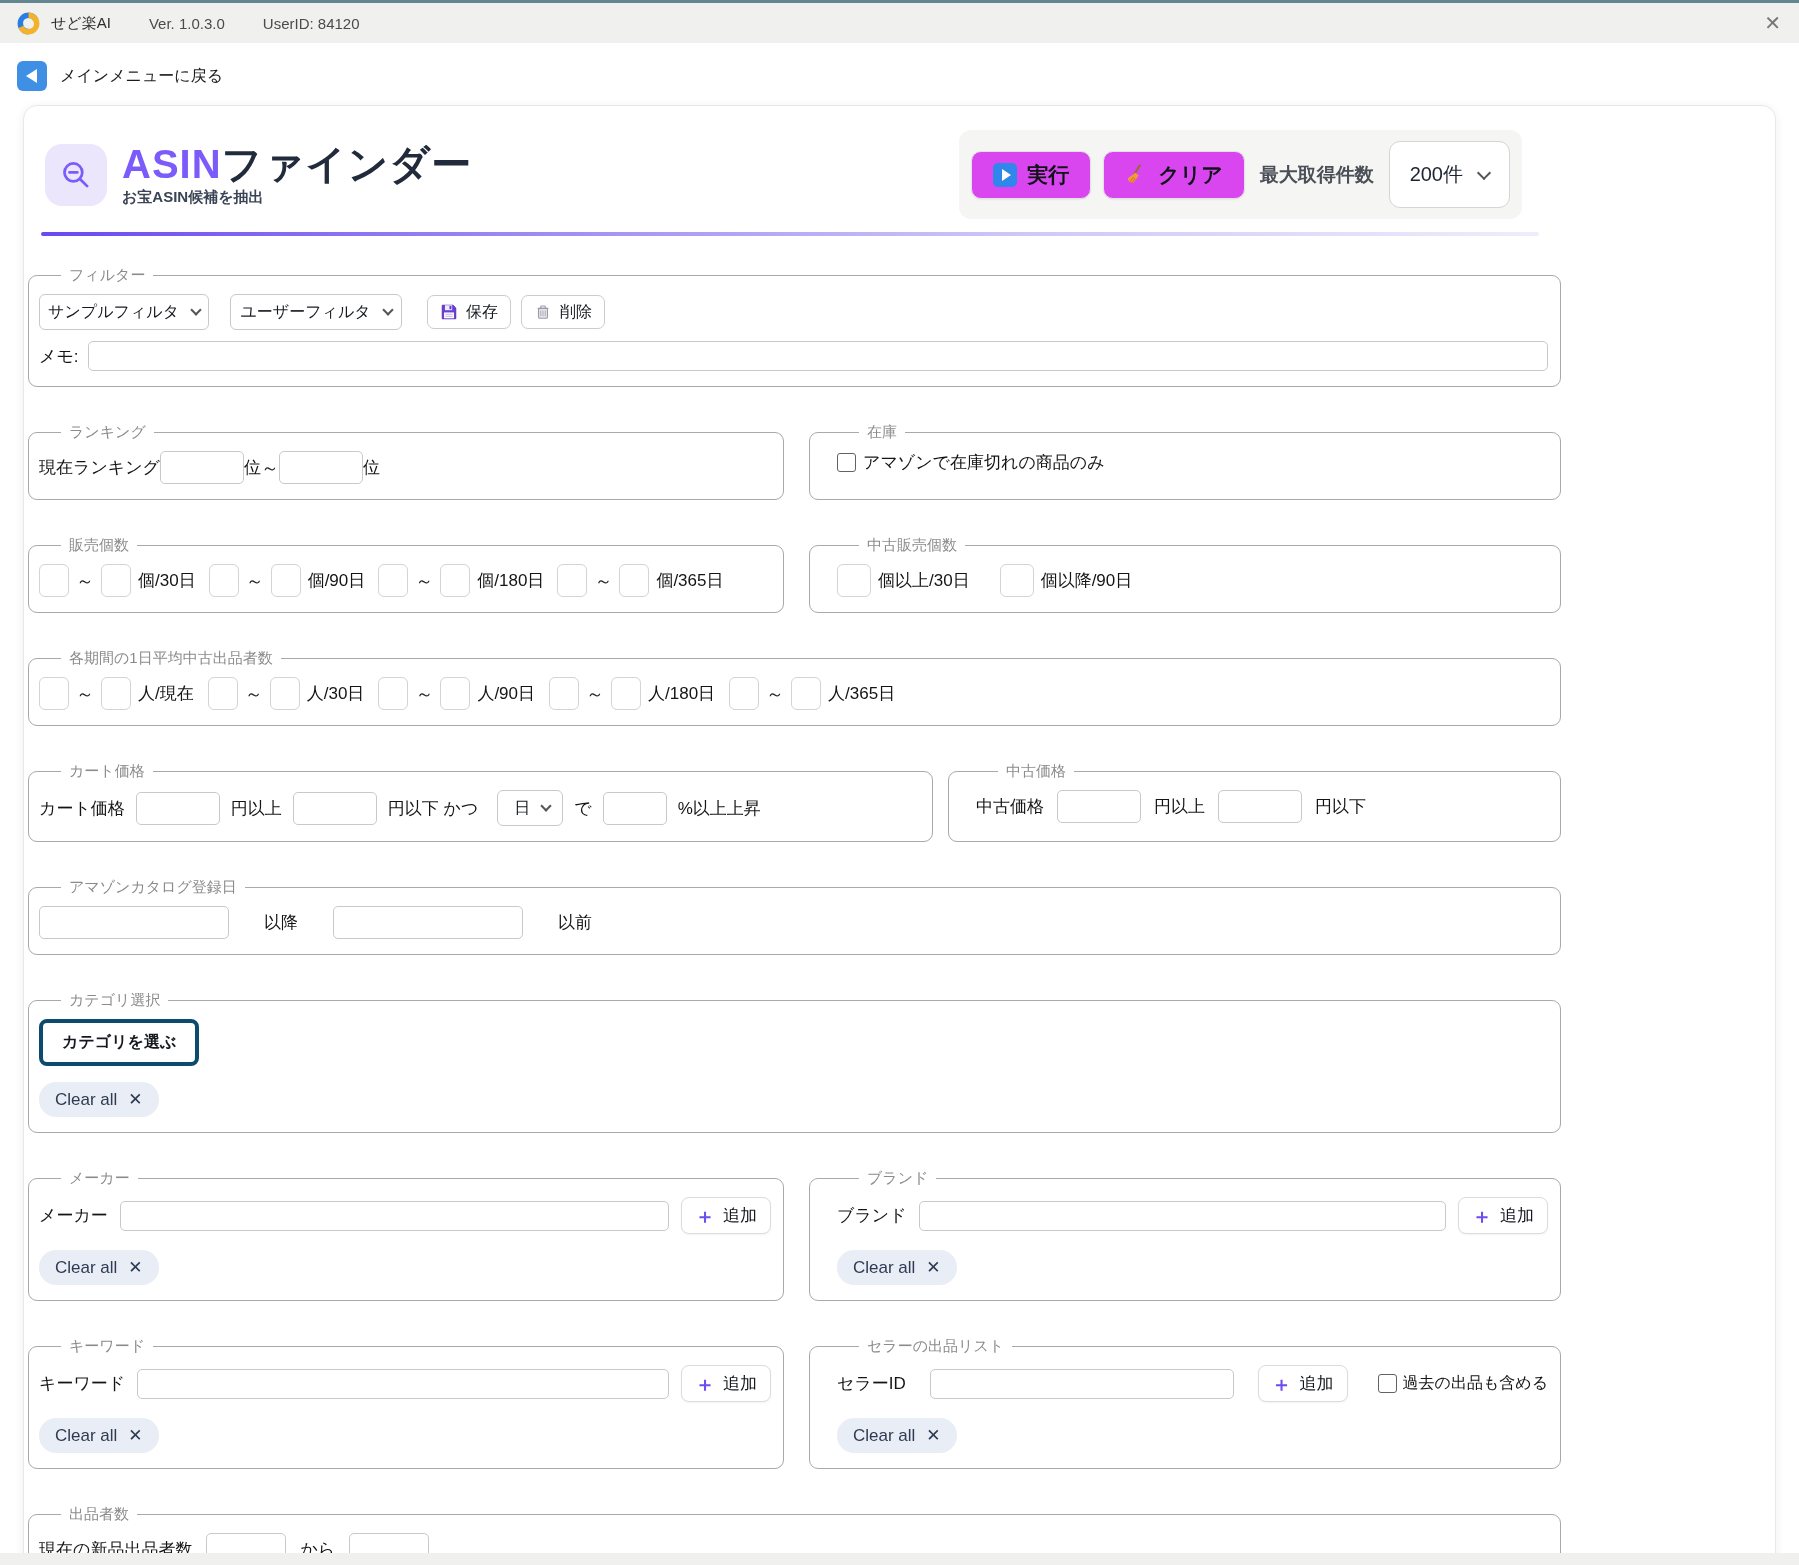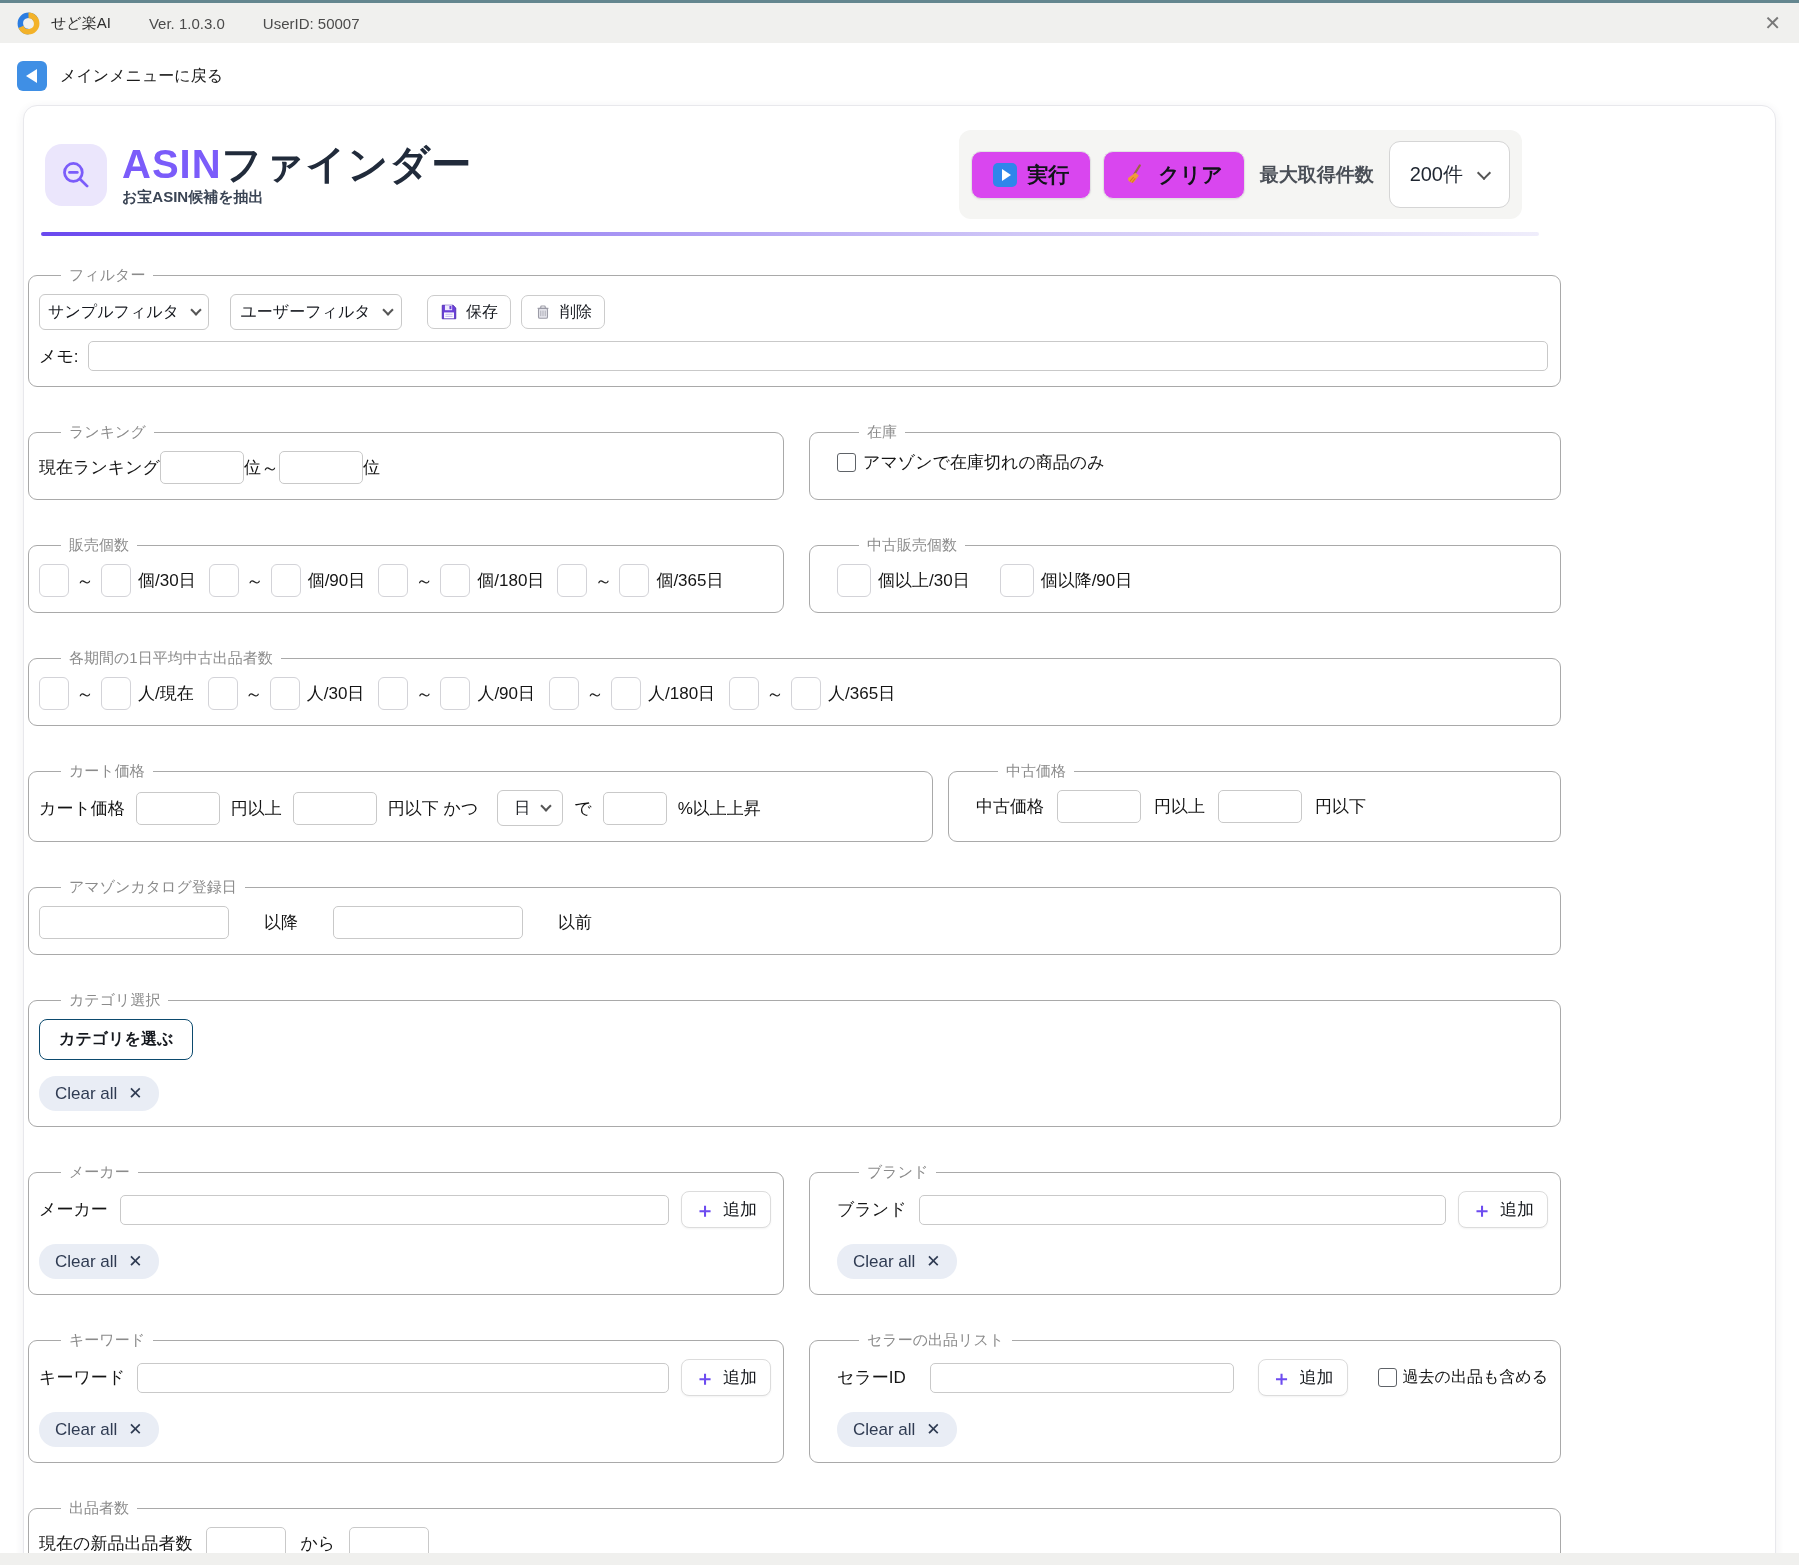--- a/index.html
+++ b/index.html
@@ -68,40 +68,40 @@
   .fs-sample { width: 170px; }
   .fs-user { width: 172px; margin-left: 21px; }
   .mini-btn { display: inline-flex; align-items: center; gap: 8px; border: 1px solid #cccccc; border-radius: 7px; background: #fff; height: 34px; padding: 0 12px; font-size: 16px; color: #15181e; cursor: pointer; font-family: inherit; }
   .mini-select { display: inline-flex; align-items: center; gap: 12px; border: 1px solid #c9c9c9; border-radius: 6px; background: #fff; height: 36px; padding: 0 12px 0 16px; font-size: 16px; color: #15181e; cursor: pointer; }
 
   .cb { width: 19px; height: 19px; border: 1.6px solid #5f6368; border-radius: 3px; background: #fff; flex: 0 0 auto; cursor: pointer; }
   .clear-pill { display: inline-flex; align-items: center; gap: 11px; background: #e9edf5; border-radius: 17px; padding: 7px 16px; font-size: 17px; color: #2f3b52; cursor: pointer; width: fit-content; }
   .clear-x { font-weight: 700; font-size: 17px; color: #2f3b52; }
   .add-btn { display: inline-flex; align-items: center; gap: 8px; border: 1px solid #dcdcdc; background: #fff; border-radius: 8px; padding: 6px 13px; font-size: 17px; color: #15181d; box-shadow: 0 1px 2px rgba(0,0,0,.05); cursor: pointer; font-family: inherit; white-space: nowrap; }
   .plus { color: #6d4cf0; font-weight: 800; font-size: 20px; line-height: 1; }
-  .cat-btn { border: 1px solid #0c4a6e; border-radius: 8px; background: #fff; padding: 9px 19px; font-size: 16px; font-weight: 700; color: #15181e; cursor: pointer; font-family: inherit; width: fit-content; }
+  .cat-btn { border: 4px solid #0c4a6e; border-radius: 8px; background: #fff; padding: 9px 19px; font-size: 16px; font-weight: 700; color: #15181e; cursor: pointer; font-family: inherit; width: fit-content; }
   .stack16 { margin-top: 16px; }
 
   .footer-strip { height: 12px; background: #f0f0ee; flex: 0 0 auto; }
 </style>
 </head>
 <body>
 
 <div class="window">
 
   <div class="titlebar">
     <span style="display:inline-flex;">
       <svg viewBox="0 0 24 24" width="25" height="25">
         <path d="M12 22.5a10.5 10.5 0 0 1 0-21 10.5 10.5 0 0 1 9.6 6.3l-4.8 2.1A5.2 5.2 0 1 0 12 17.1Z" fill="#2b7de1"></path>
         <path d="M12 1.5a10.5 10.5 0 0 1 0 21 10.5 10.5 0 0 1-9.6-6.3l4.8-2.1A5.2 5.2 0 1 0 12 6.9Z" fill="#f3b229"></path>
       </svg>
     </span>
     <span class="tb-name">せど楽AI</span>
     <span class="tb-ver">Ver. 1.0.3.0</span>
-    <span class="tb-uid">UserID: 50007</span>
+    <span class="tb-uid">UserID: 84120</span>
     <span class="tb-close">✕</span>
   </div>
 
   <div class="content">
 
     <div class="back-row">
       <button class="back-btn">
         <span class="back-tri"></span>
       </button>
       <span class="back-label">メインメニューに戻る</span>

